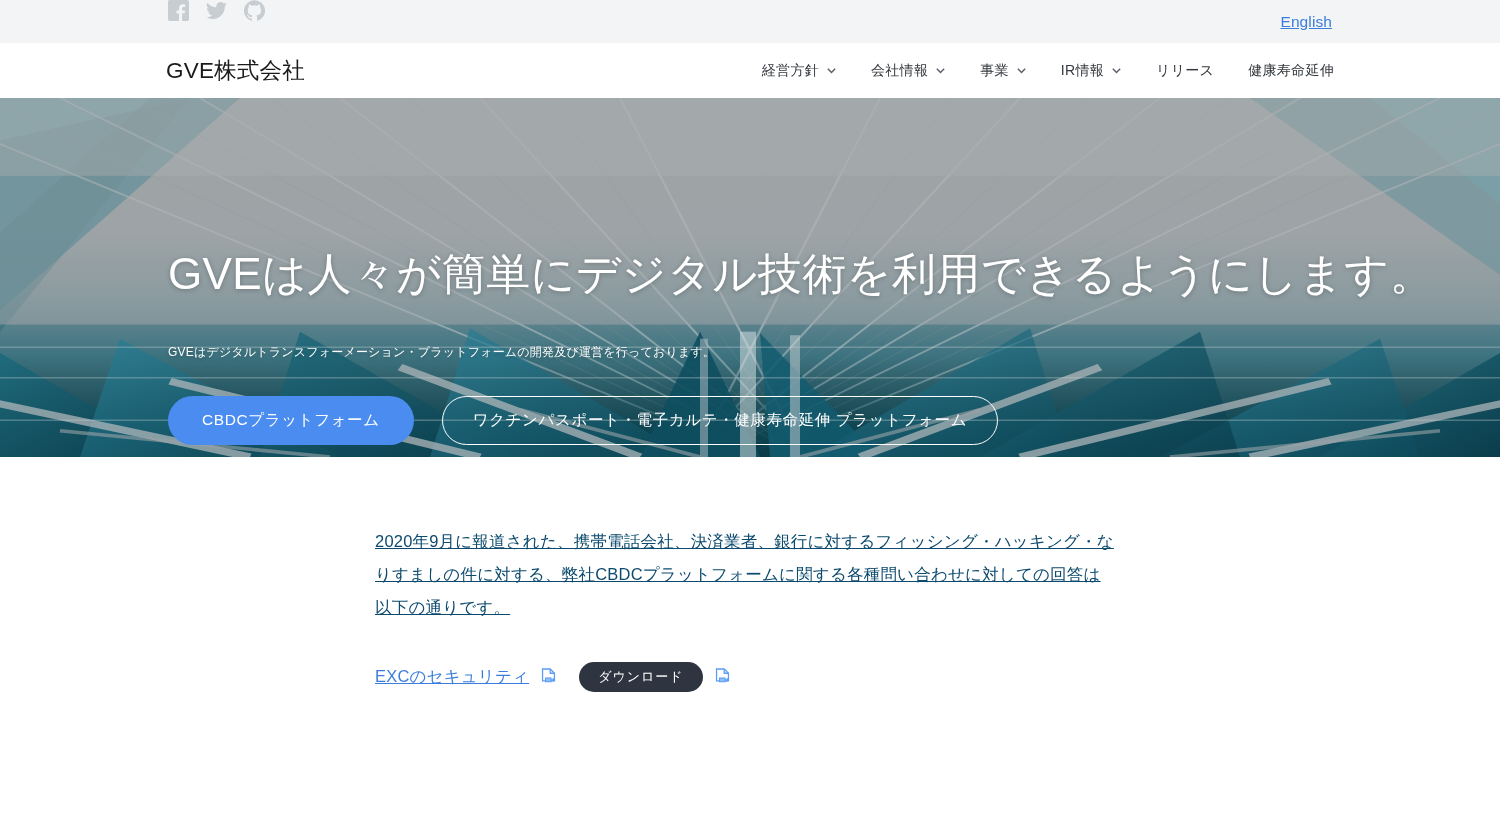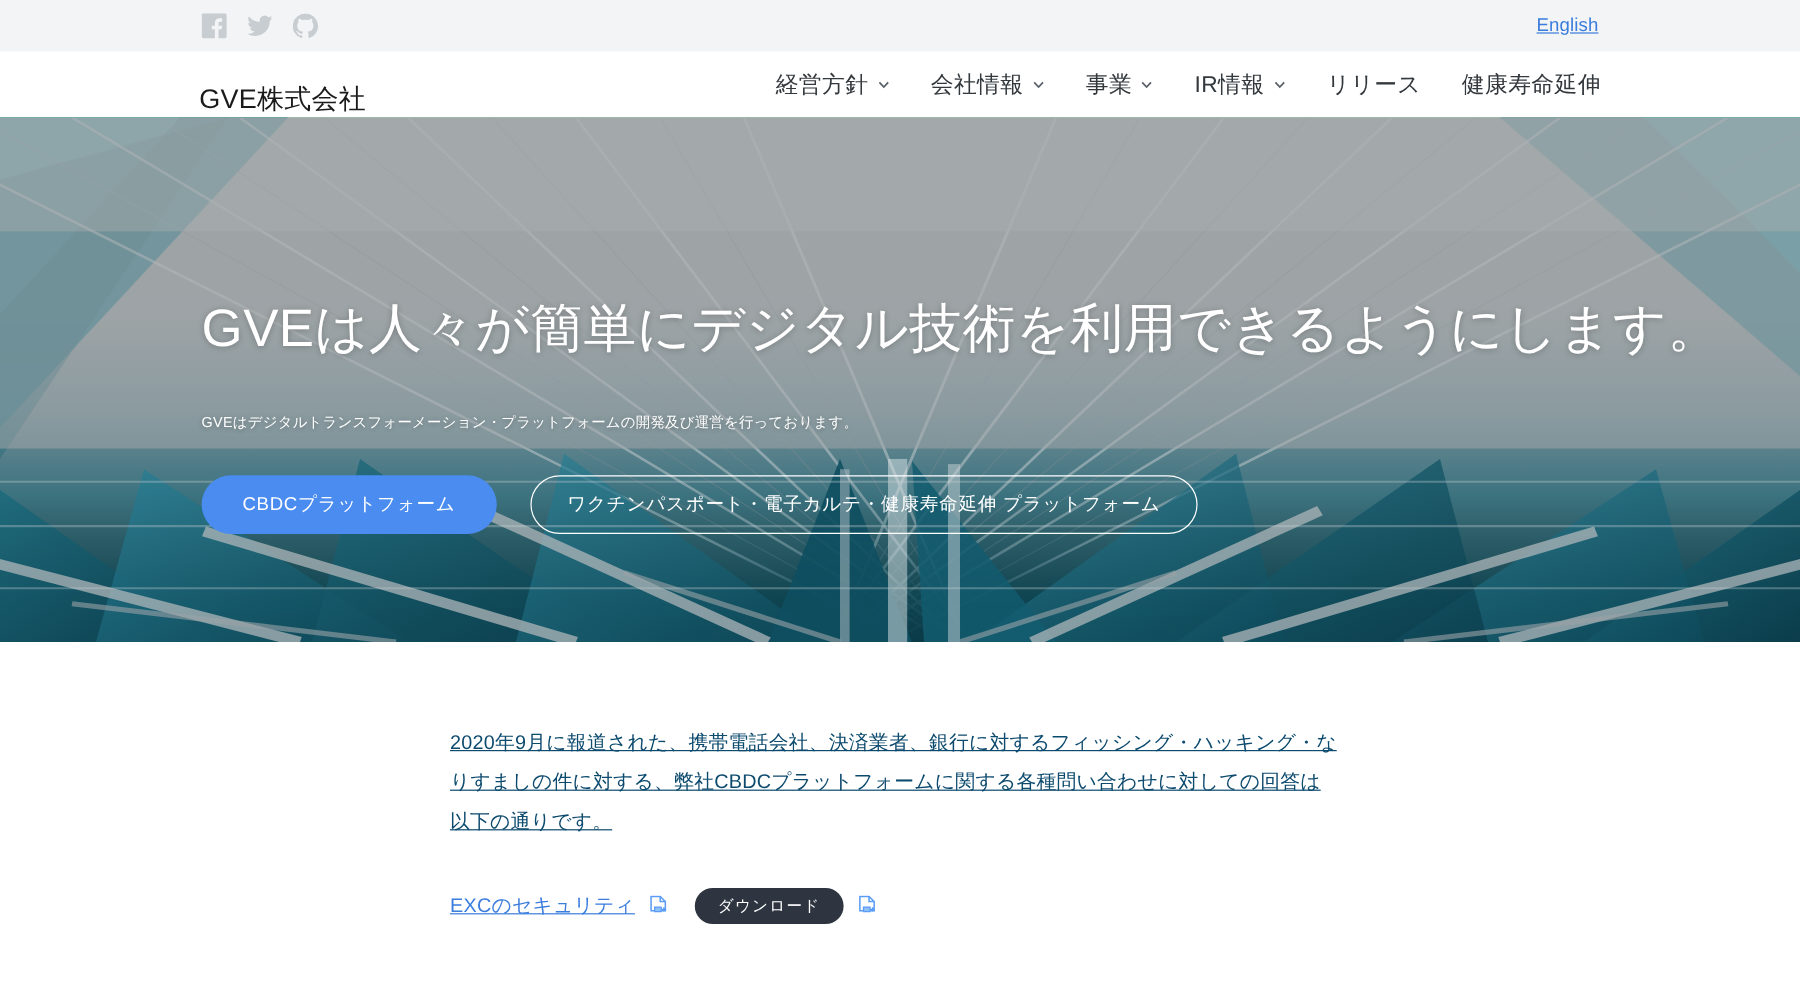--- a/index.html
+++ b/index.html
@@ -10,21 +10,21 @@
     overflow: hidden;
     background: #ffffff;
     font-family: "Liberation Sans", "DejaVu Sans", sans-serif;
   }
 
   
   .topbar {
     height: 43px;
     background: #f2f4f6;
     display: flex;
-    align-items: center;
+    align-items: flex-start;
     padding: 0 168px;
     position: relative;
   }
   .social {
     display: flex;
     align-items: center;
     gap: 17px;
   }
   .social-icon {
     width: 21px;
@@ -43,21 +43,21 @@
     text-decoration: underline;
     cursor: pointer;
     letter-spacing: .1px;
   }
 
   
   .navbar {
     height: 55px;
     background: #ffffff;
     display: flex;
-    align-items: flex-end;
+    align-items: center;
     padding: 0 166px;
     position: relative;
   }
   .brand {
     font-size: 22.5px;
     color: #1b1b1b;
     letter-spacing: .2px;
     white-space: nowrap;
     cursor: pointer;
     font-weight: 400;
@@ -68,41 +68,41 @@
     top: 0;
     height: 100%;
     display: flex;
     align-items: center;
     gap: 34px;
   }
   .nav-item {
     display: flex;
     align-items: center;
     gap: 7px;
-    font-size: 19px;
+    font-size: 14px;
     color: #33383d;
     cursor: pointer;
     white-space: nowrap;
     letter-spacing: .3px;
   }
   .chevron {
     width: 11px;
     height: 11px;
     stroke: #5a6068;
     stroke-width: 1.6;
     fill: none;
     display: block;
   }
 
   
   .hero {
     position: relative;
-    height: 437px;
+    height: 359px;
     overflow: hidden;
-    background: #14532d;
+    background: #000000;
   }
   .hero-bg {
     position: absolute;
     inset: 0;
     width: 100%;
     height: 100%;
     display: block;
   }
   .hero-inner {
     position: relative;

